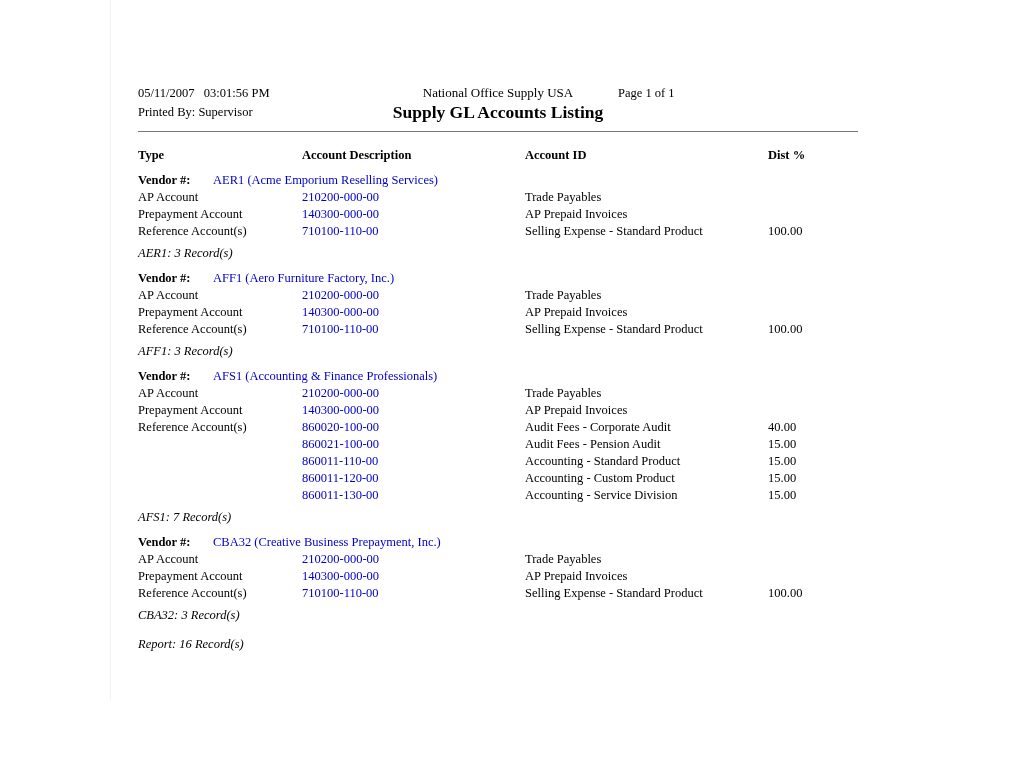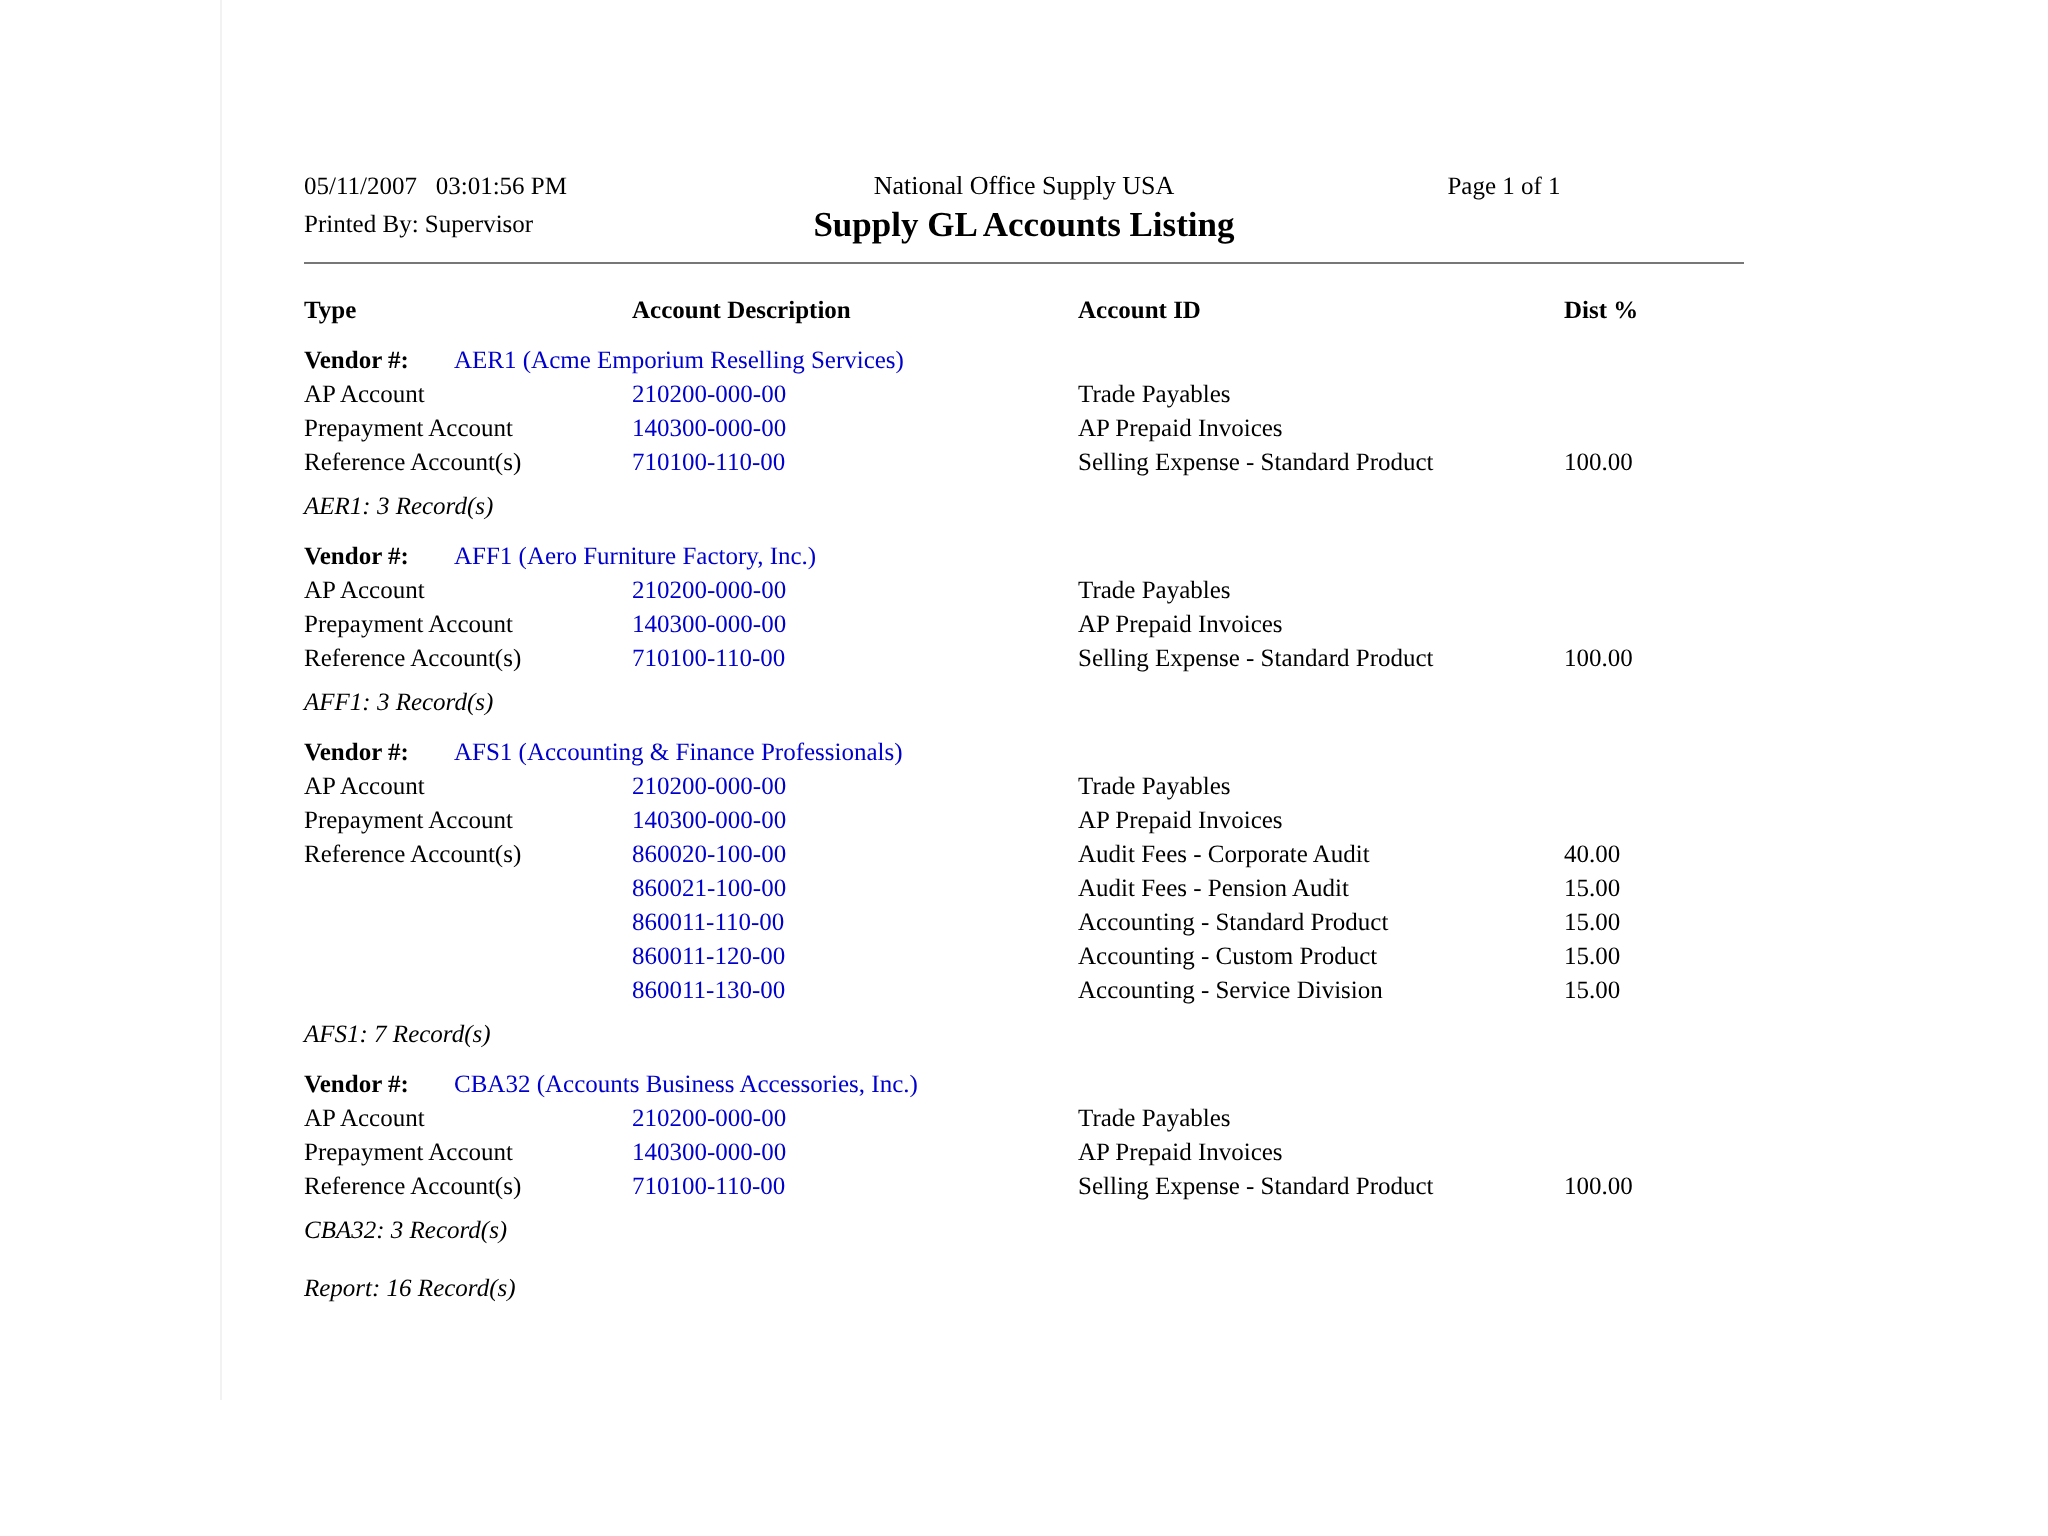--- a/index.html
+++ b/index.html
@@ -16,29 +16,29 @@
     overflow: hidden;
   }
   .page-edge {
     position: absolute;
     left: 110px; top: 0;
     width: 1px; height: 700px;
     background: #f2f2f2;
   }
   .report {
     position: absolute;
-    left: 152px; top: 84px;
+    left: 138px; top: 84px;
     width: 720px;
     font-size: 12.5px;
   }
   
   .rpt-header { display: flex; }
   .h-left  { width: 240px; }
   .h-center{ flex: 1; text-align: center; }
-  .h-right { width: 240px; text-align: center; }
+  .h-right { width: 240px; text-align: left; }
   .h-line1 { height: 18px; line-height: 18px; }
   .h-line2 { height: 20px; line-height: 20px; }
   .datetime { white-space: pre; }
   .company  { font-weight: normal; font-size: 13px; }
   .rpt-title{ font-weight: bold; font-size: 17.5px; }
   .rule {
     margin-top: 9px;
     border: none;
     border-top: 1px solid #777777;
     height: 0;
@@ -202,21 +202,21 @@
         <span class="cell link">860011-130-00</span>
         <span class="cell">Accounting - Service Division</span>
         <span class="cell dist">15.00</span>
       </div>
       <div class="summary">AFS1: 7 Record(s)</div>
     </div>
 
     <div class="vendor-block">
       <div class="vendor-line">
         <span class="vendor-label">Vendor #:</span>
-        <span class="link">CBA32 (Accounts Business Accessories, Inc.)</span>
+        <span class="link">CBA32 (Creative Business Prepayment, Inc.)</span>
       </div>
       <div class="grid-row">
         <span class="cell">AP Account</span>
         <span class="cell link">210200-000-00</span>
         <span class="cell">Trade Payables</span>
         <span class="cell dist"></span>
       </div>
       <div class="grid-row">
         <span class="cell">Prepayment Account</span>
         <span class="cell link">140300-000-00</span>

